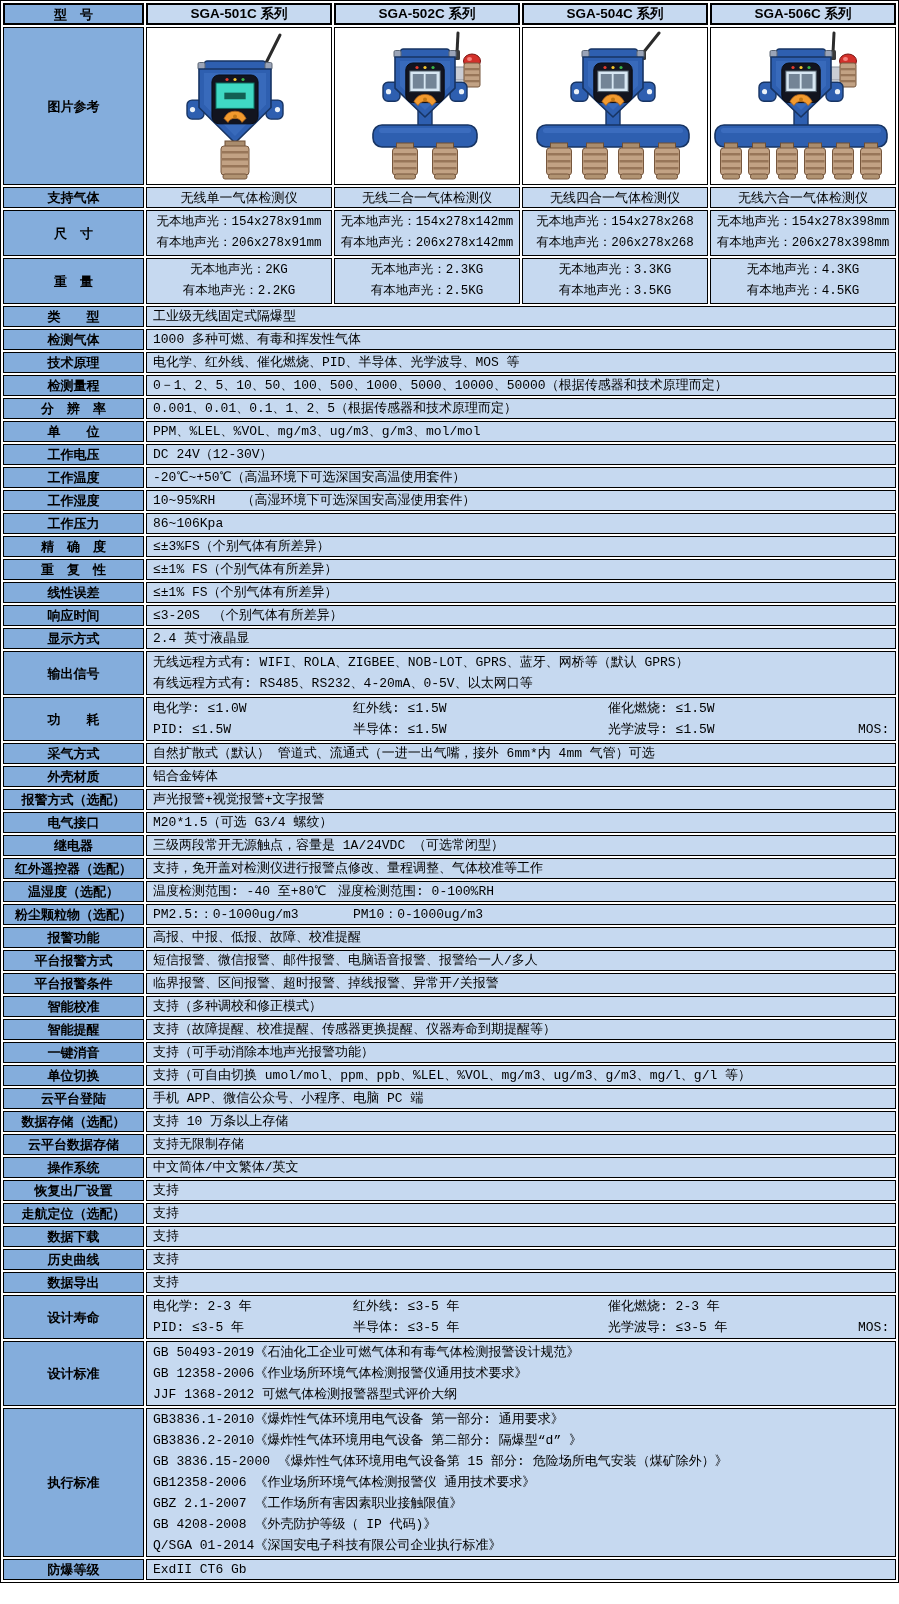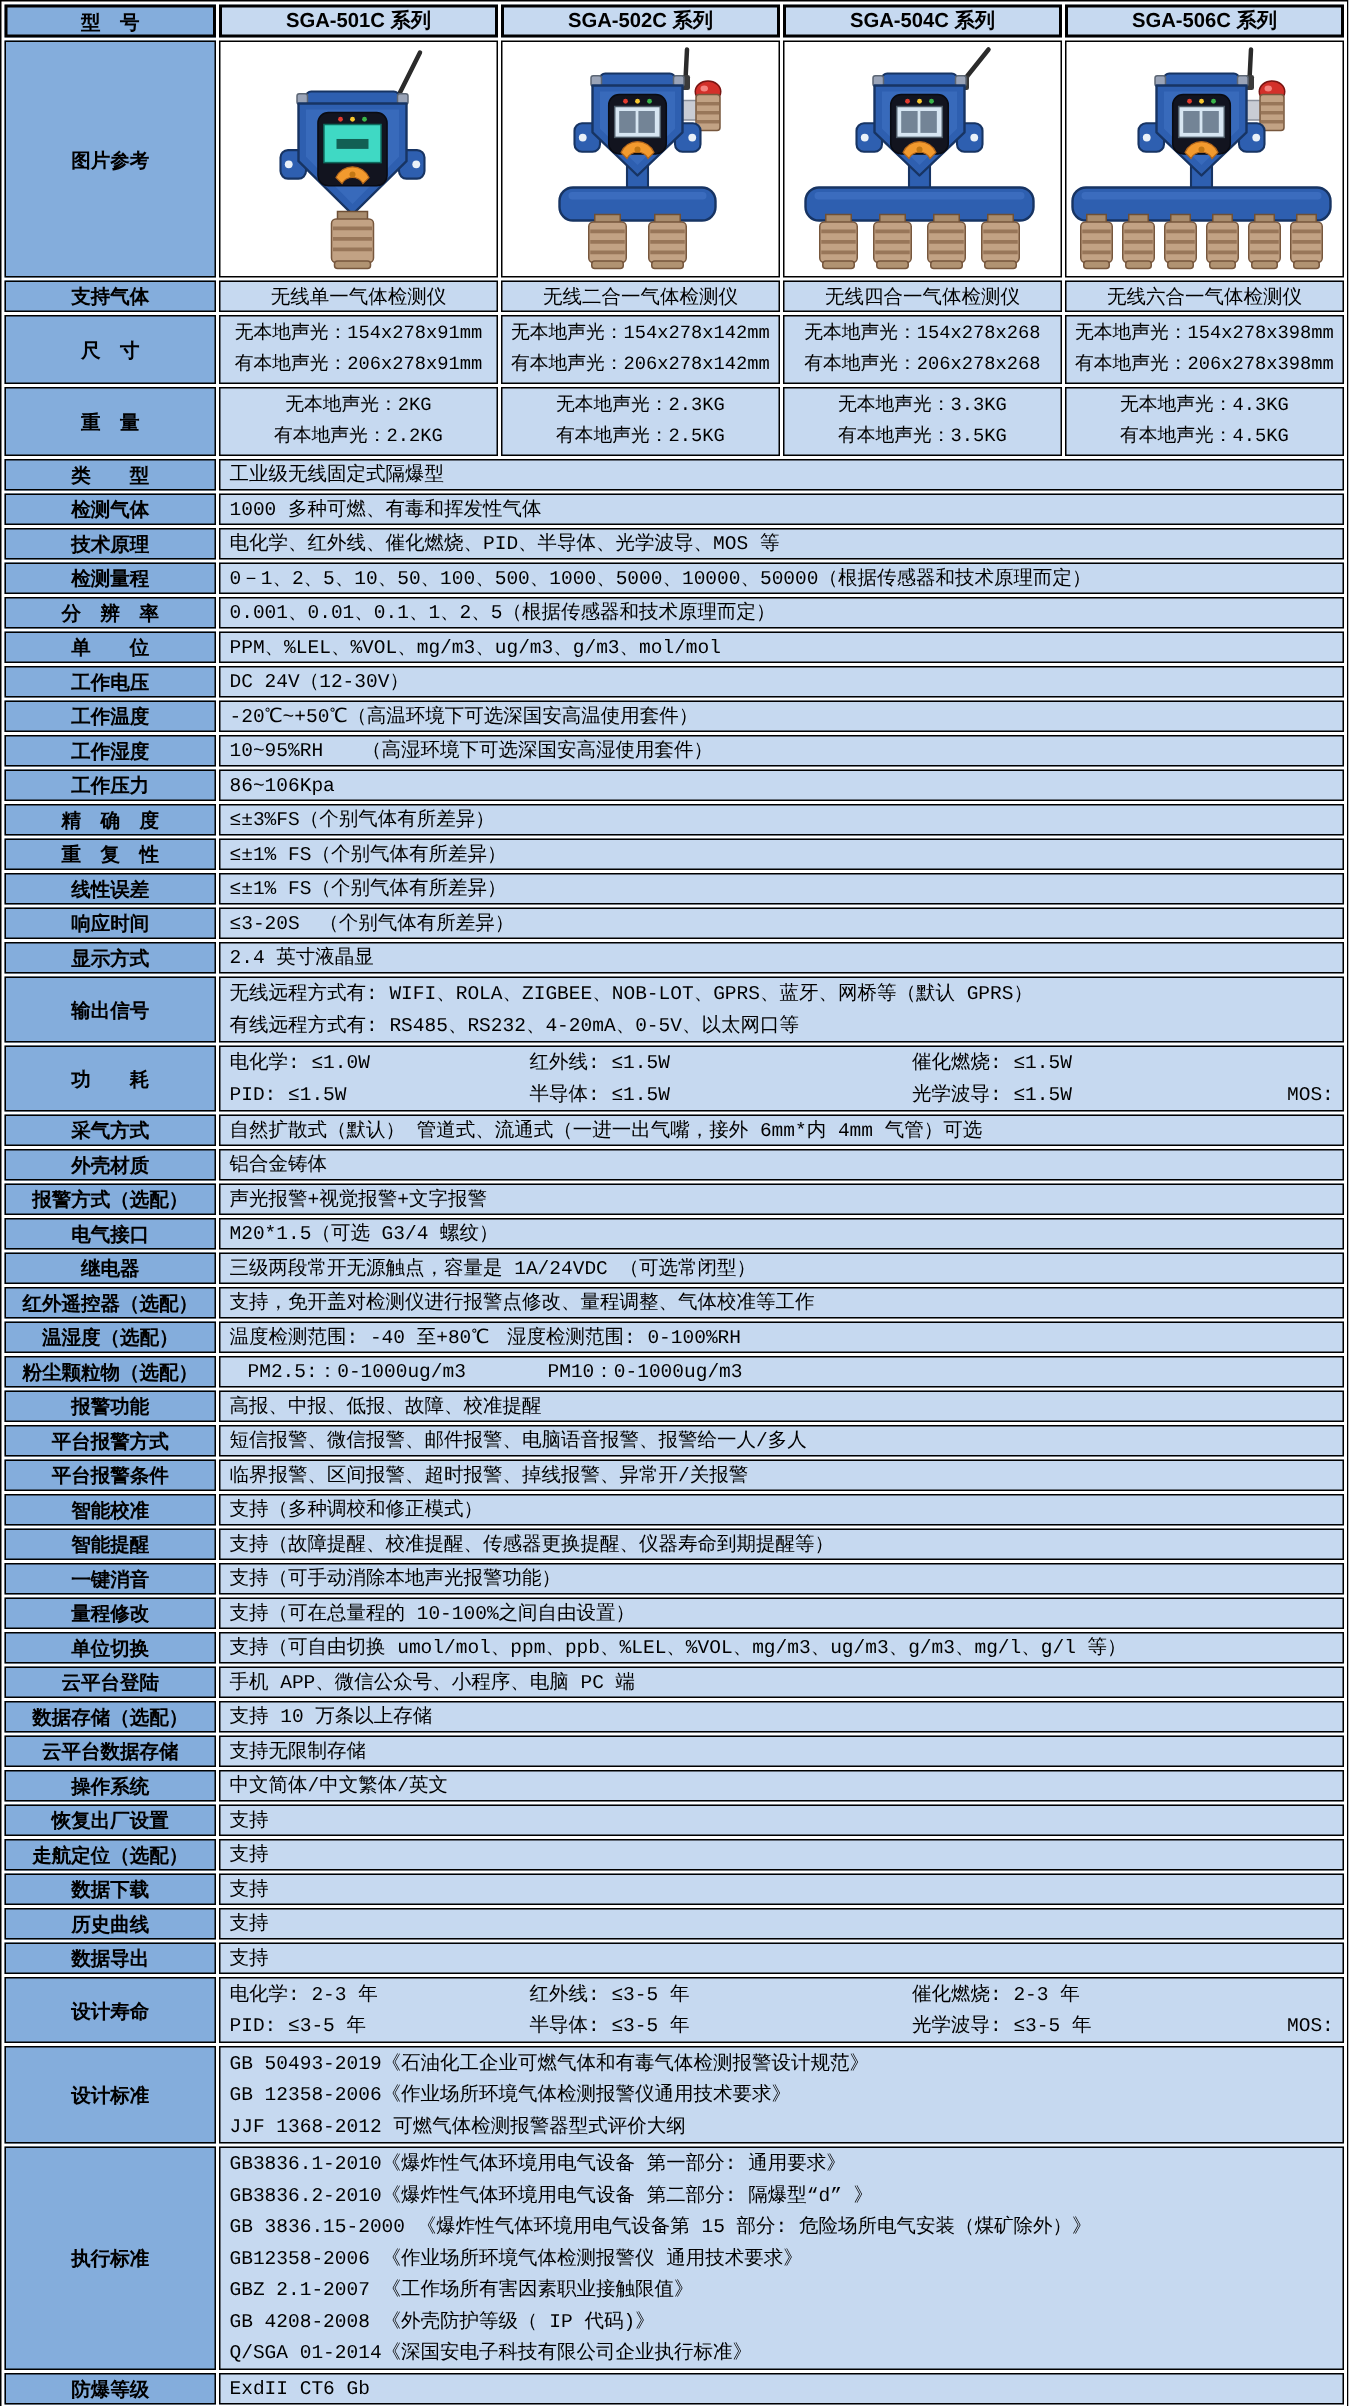--- a/index.html
+++ b/index.html
@@ -428,21 +428,21 @@
       </tr>
       <tr>
         <th class="lab">温湿度（选配）</th>
         <td class="val h19" colspan="4">
           <div class="line"><span class="seg" style="min-width: 185px;">温度检测范围: -40 至+80℃</span><span class="seg">湿度检测范围: 0-100%RH</span></div>
         </td>
       </tr>
       <tr>
         <th class="lab">粉尘颗粒物（选配）</th>
         <td class="val h19" colspan="4">
-          <div class="line"><span class="seg" style="min-width: 200px; margin-left: 12px;">PM2.5:：0-1000ug/m3</span><span class="seg">PM10：0-1000ug/m3</span></div>
+          <div class="line"><span class="seg" style="min-width: 200px;">PM2.5:：0-1000ug/m3</span><span class="seg">PM10：0-1000ug/m3</span></div>
         </td>
       </tr>
       <tr>
         <th class="lab">报警功能</th>
         <td class="val h19" colspan="4">
           <div class="line"><span class="seg">高报、中报、低报、故障、校准提醒</span></div>
         </td>
       </tr>
       <tr>
         <th class="lab">平台报警方式</th>
@@ -465,26 +465,20 @@
       <tr>
         <th class="lab">智能提醒</th>
         <td class="val h19" colspan="4">
           <div class="line"><span class="seg">支持（故障提醒、校准提醒、传感器更换提醒、仪器寿命到期提醒等）</span></div>
         </td>
       </tr>
       <tr>
         <th class="lab">一键消音</th>
         <td class="val h19" colspan="4">
           <div class="line"><span class="seg">支持（可手动消除本地声光报警功能）</span></div>
-        </td>
-      </tr>
-      <tr>
-        <th class="lab">量程修改</th>
-        <td class="val h19" colspan="4">
-          <div class="line"><span class="seg">支持（可在总量程的 10-100%之间自由设置）</span></div>
         </td>
       </tr>
       <tr>
         <th class="lab">单位切换</th>
         <td class="val h19" colspan="4">
           <div class="line"><span class="seg">支持（可自由切换 umol/mol、ppm、ppb、%LEL、%VOL、mg/m3、ug/m3、g/m3、mg/l、g/l 等）</span></div>
         </td>
       </tr>
       <tr>
         <th class="lab">云平台登陆</th>

